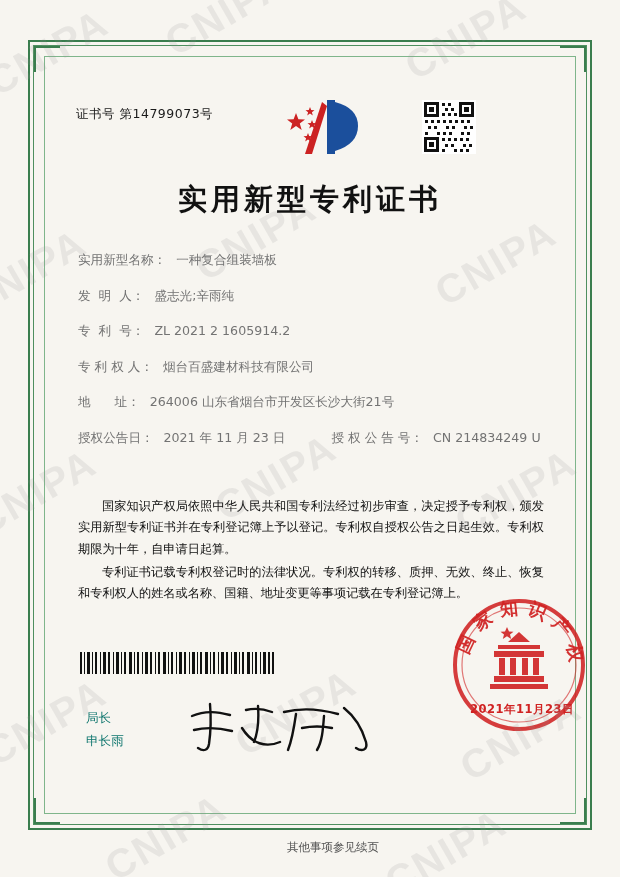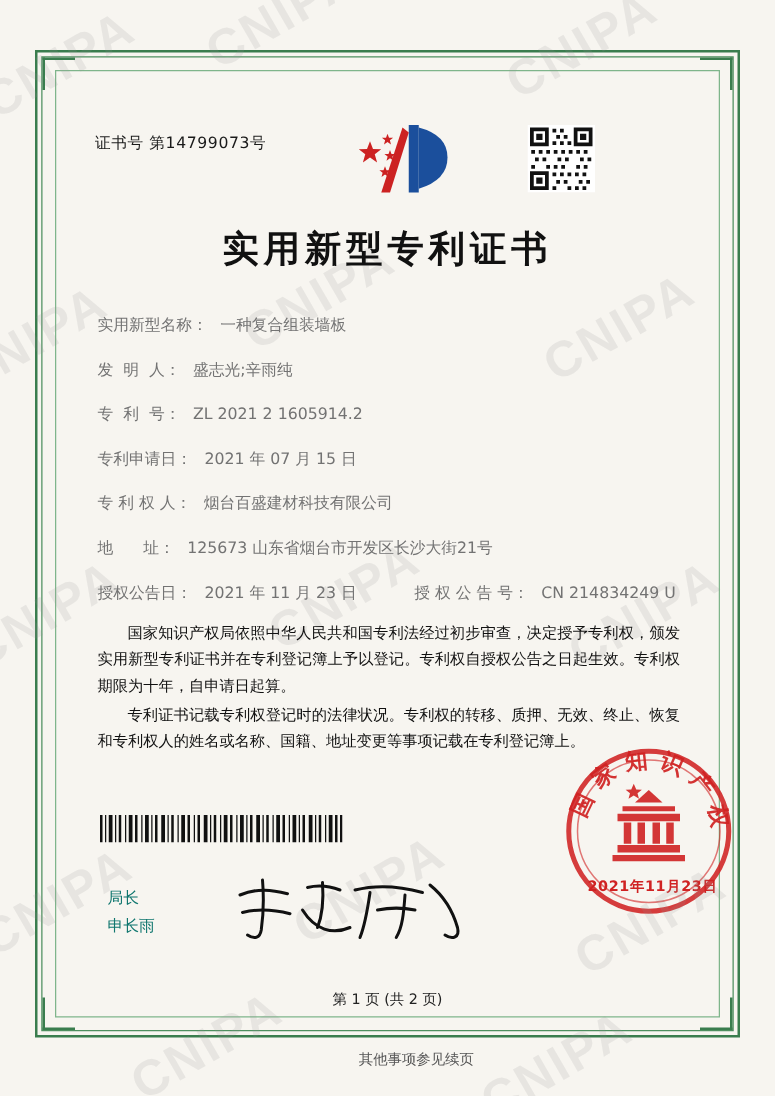--- a/index.html
+++ b/index.html
@@ -333,30 +333,26 @@
       </div>
       <div class="row">
         <span class="lbl">发  明  人：</span>
         <span class="val">盛志光;辛雨纯</span>
       </div>
       <div class="row">
         <span class="lbl">专  利  号：</span>
         <span class="val">ZL 2021 2 1605914.2</span>
       </div>
       <div class="row">
-        <span class="lbl">专利申请日：</span>
-        <span class="val">2021 年 07 月 15 日</span>
-      </div>
-      <div class="row">
         <span class="lbl">专 利 权 人：</span>
         <span class="val">烟台百盛建材科技有限公司</span>
       </div>
       <div class="row">
         <span class="lbl">地      址：</span>
-        <span class="val">125673 山东省烟台市开发区长沙大街21号</span>
+        <span class="val">264006 山东省烟台市开发区长沙大街21号</span>
       </div>
       <div class="row">
         <span class="lbl">授权公告日：</span>
         <span class="val">2021 年 11 月 23 日</span>
         <span class="lbl2">授 权 公 告 号：</span>
         <span class="val">CN 214834249 U</span>
       </div>
     </div>
 
     <div class="paras">
@@ -434,21 +430,20 @@
           <path d="M58 30 C68 46, 82 50, 96 44"></path>
           <path d="M100 14 C116 10, 136 11, 154 16"></path>
           <path d="M112 16 C110 30, 108 42, 104 52"></path>
           <path d="M140 18 C139 32, 138 44, 133 52"></path>
           <path d="M118 30 C128 28, 138 28, 148 30"></path>
           <path d="M160 10 C170 18, 178 30, 182 44 C184 52, 178 54, 172 50"></path>
         </g>
       </svg>
     </div>
 
-    <div class="page-no">第 1 页 (共 2 页)</div>
 
   </div>
 
   <div class="seal">
     <svg width="138" height="138" viewBox="0 0 138 138">
       <circle cx="69" cy="69" r="64" fill="none" stroke="#d02222" stroke-width="4" opacity="0.88"></circle>
       <circle cx="69" cy="69" r="57" fill="none" stroke="#d02222" stroke-width="1.2" opacity="0.6"></circle>
 
       <g fill="#d02222" opacity="0.9">
         <rect x="40" y="88" width="58" height="5"></rect>

